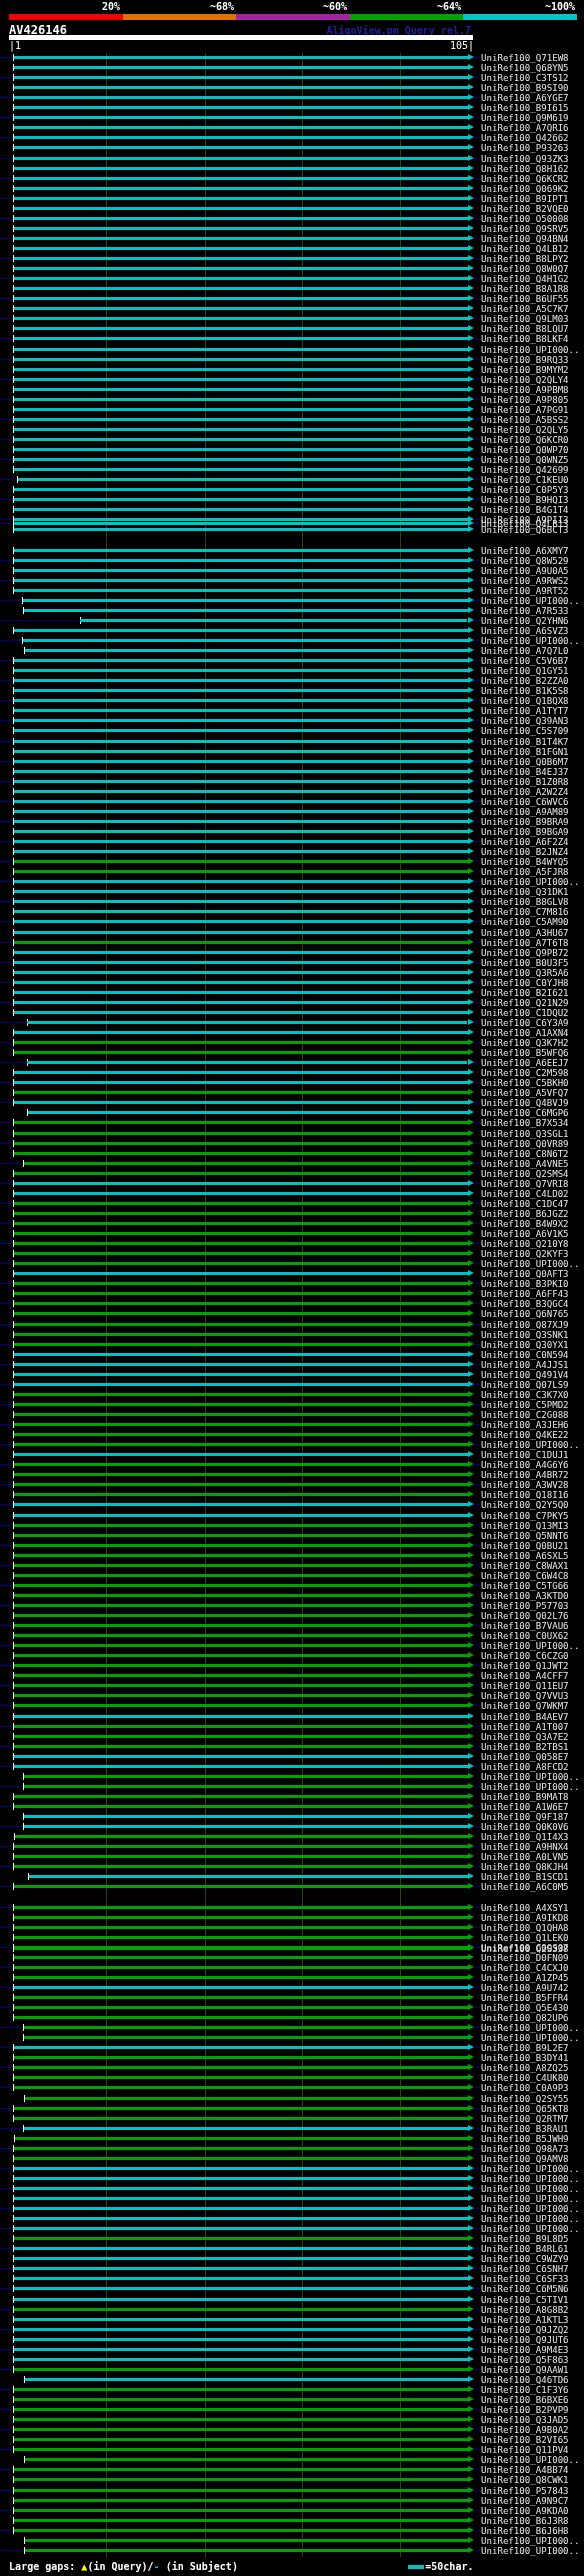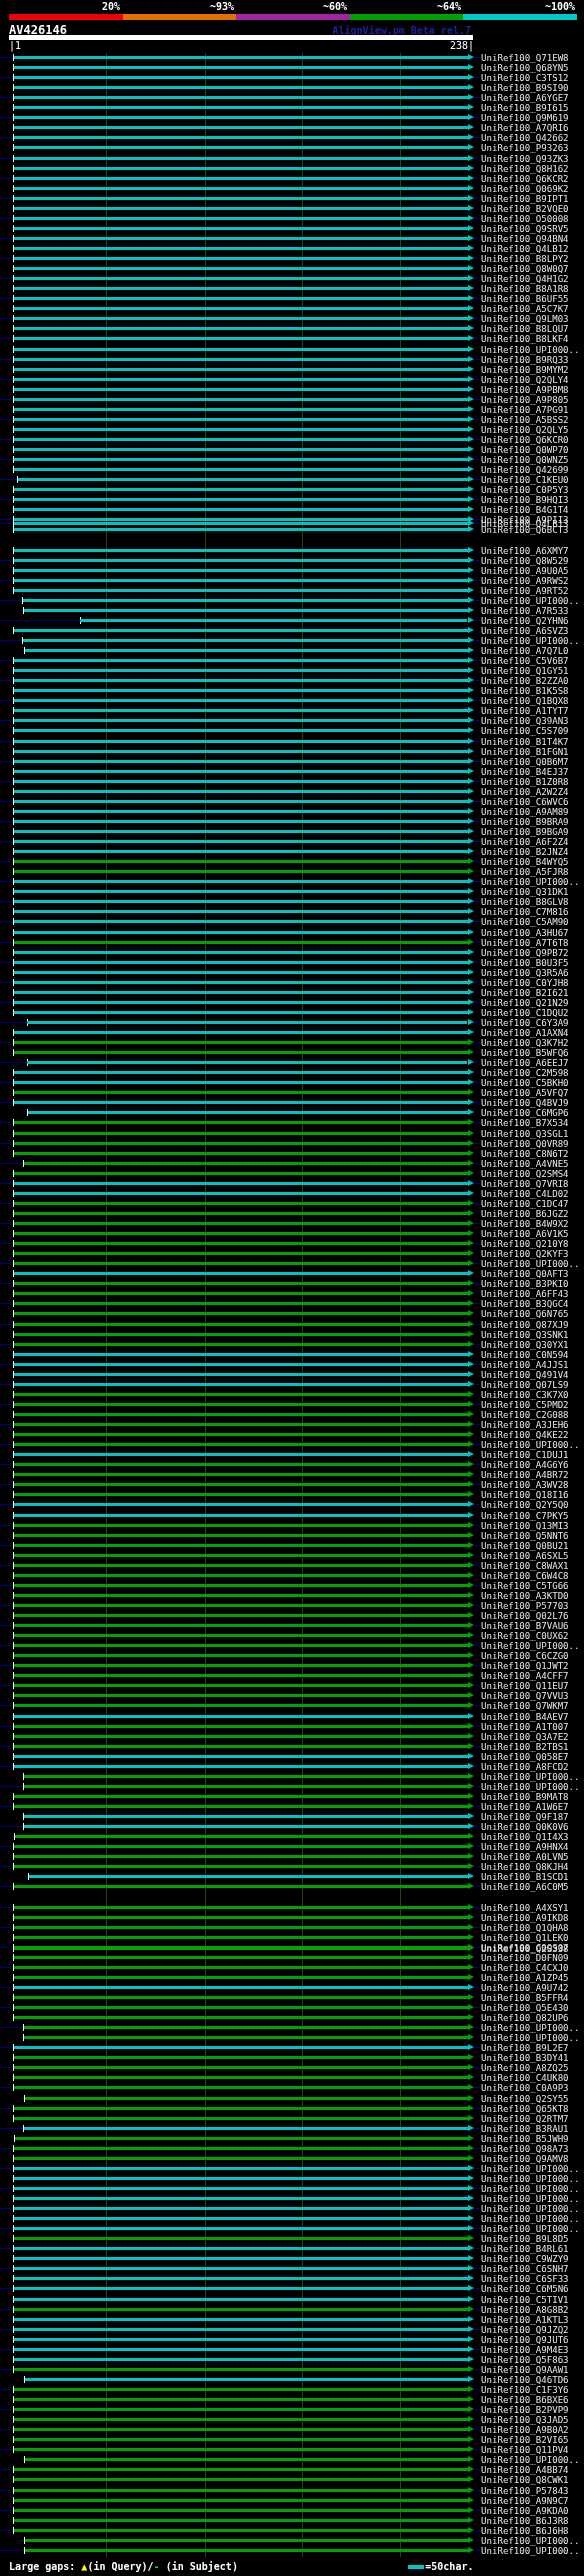--- a/index.html
+++ b/index.html
@@ -32,39 +32,39 @@
                 font-weight:bold;line-height:12.8px;}
   #legend-swatch{display:inline-block;width:16.4px;height:3.7px;background:#00c3c3;
                  vertical-align:middle;margin-right:0.9px;}
 </style>
 </head>
 <body>
 
 <div id="page">
   <div id="scale-labels">
       <div class="scale-label" style="left: 56px;">20%</div>
-      <div class="scale-label" style="left: 170px;">~93%</div>
+      <div class="scale-label" style="left: 170px;">~68%</div>
       <div class="scale-label" style="left: 283px;">~60%</div>
       <div class="scale-label" style="left: 397px;">~64%</div>
       <div class="scale-label" style="left: 511px;">~100%</div>
     </div>
   <div id="scale-bar">
       <div class="seg" style="width: 114px; background: rgb(240, 0, 0);"></div>
       <div class="seg" style="width: 114px; background: rgb(224, 112, 0);"></div>
       <div class="seg" style="width: 114px; background: rgb(161, 37, 161);"></div>
       <div class="seg" style="width: 114px; background: rgb(0, 160, 0);"></div>
       <div class="seg" style="width: 114px; background: rgb(0, 200, 200);"></div>
     </div>
 
   <div id="page-title">AV426146</div>
-  <div id="watermark">AlignView.pm Beta rel.7</div>
+  <div id="watermark">AlignView.pm Query rel.7</div>
 
   <div id="ruler"></div>
   <div id="ruler-start">|1</div>
-  <div id="ruler-end">238|</div>
+  <div id="ruler-end">105|</div>
 
   <div id="grid">
       <div class="gridline" style="left: 106px;"></div>
       <div class="gridline" style="left: 205px;"></div>
       <div class="gridline" style="left: 302px;"></div>
       <div class="gridline" style="left: 400px;"></div>
     </div>
   <div id="rows">
       <div class="row" style="top: 53px;">
         <div class="leader" style="left: 0px; width: 12px;"></div>

